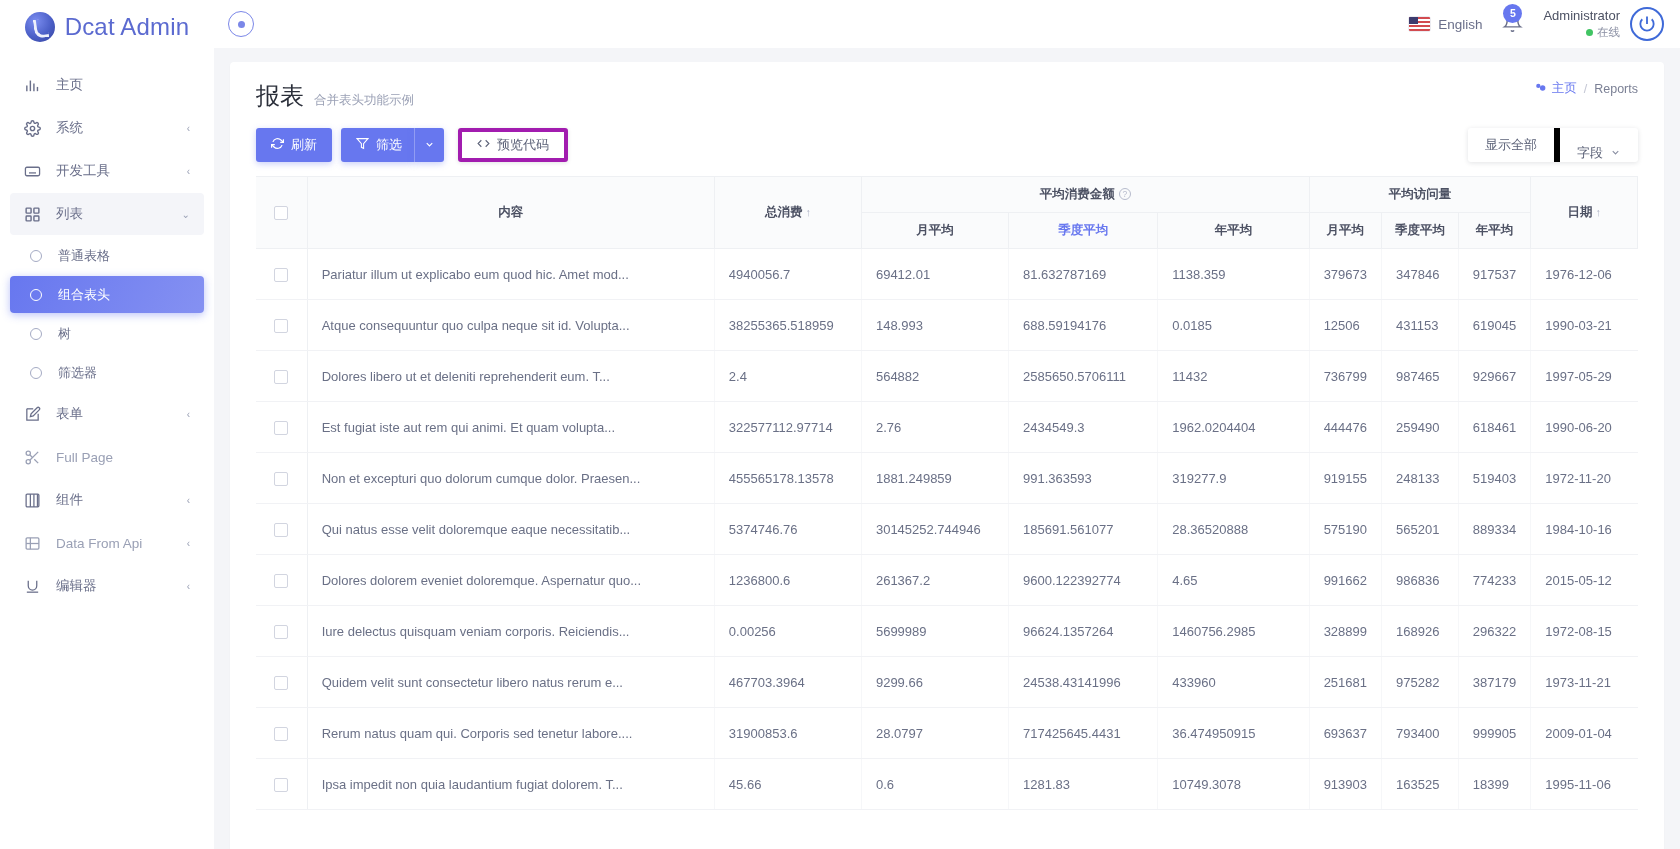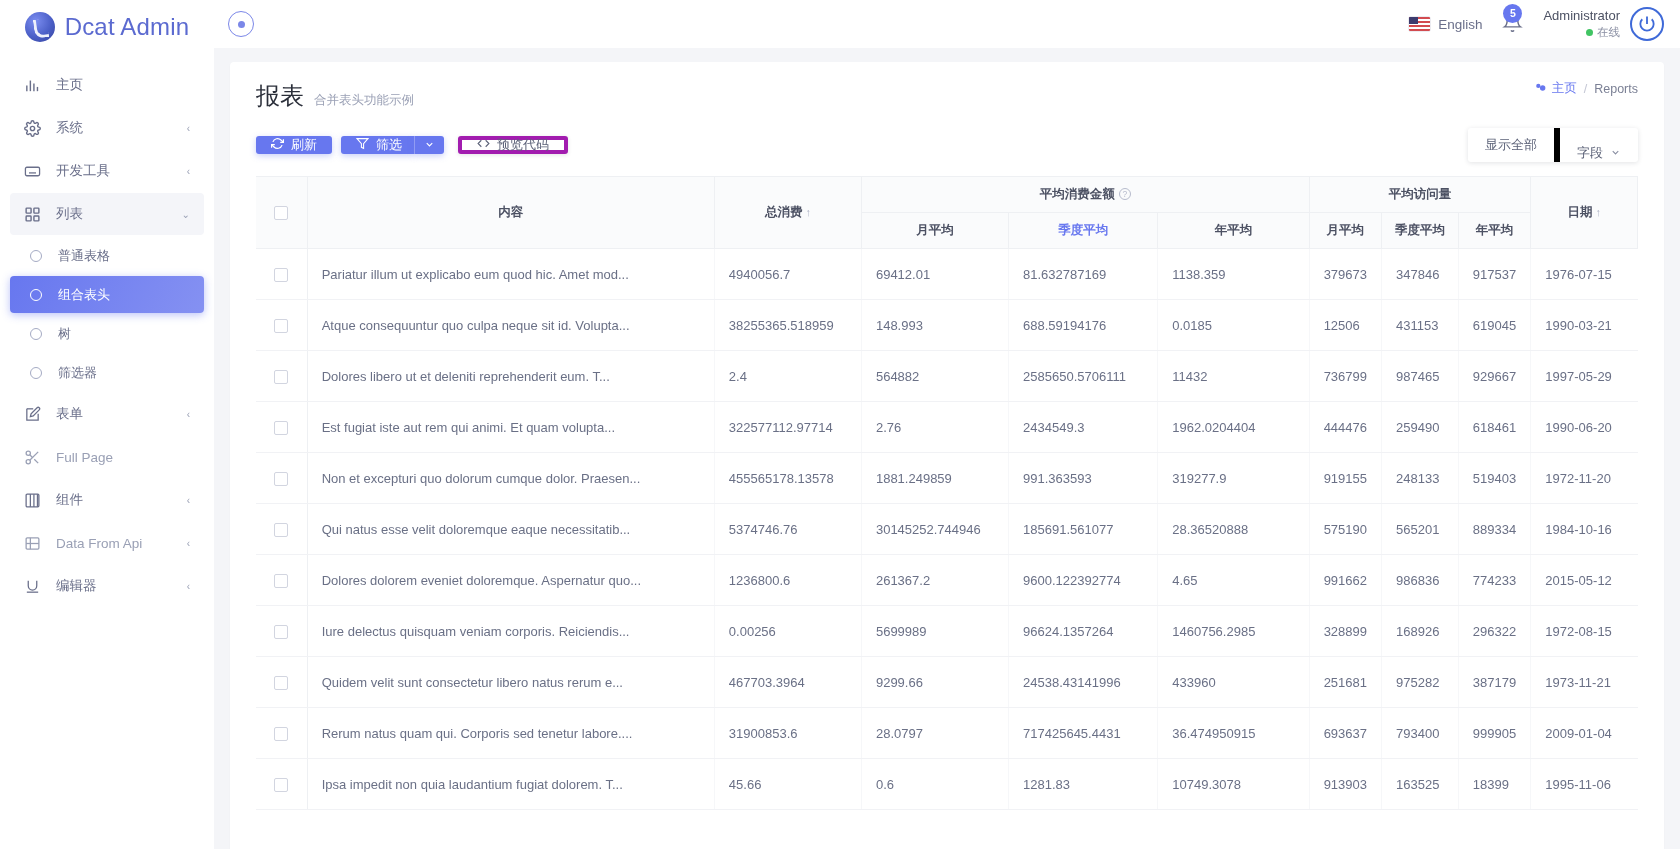--- a/index.html
+++ b/index.html
@@ -155,21 +155,21 @@
   .page-title { font-size: 24px; color: #2b2f3a; font-weight: 400; }
   .page-sub { font-size: 12.5px; color: #9aa0b5; }
   .head-right { margin-left: auto; text-align: right; }
   .breadcrumb { display: flex; align-items: center; gap: 7px; font-size: 12.5px; }
   .bc-home { color: #6777ef; display: flex; align-items: center; gap: 5px; }
   .bc-sep { color: #c3c6d4; }
   .bc-current { color: #7b8095; }
 
   .toolbar { display: flex; align-items: center; padding: 16px 26px 0 26px; }
   .btn {
-    height: 18px; border-radius: 3px; border: none;
+    height: 34px; border-radius: 3px; border: none;
     display: inline-flex; align-items: center; gap: 7px;
     padding: 0 15px; font-size: 13px; cursor: pointer;
     font-family: inherit;
   }
   .btn-primary { background: #6777ef; color: #fff; box-shadow: 0 2px 6px rgba(103,119,239,.35); }
   .btn-group { display: flex; margin-left: 9px; }
   .btn-group .btn-primary { border-radius: 3px 0 0 3px; padding-right: 12px; }
   .btn-split {
     background: #6777ef; color: #fff; border-left: 1px solid rgba(255,255,255,.28);
     border-radius: 0 3px 3px 0; width: 30px;
@@ -550,21 +550,21 @@
                 <tr>
                   <td class="cb-cell center"><span class="cb"></span></td>
                   <td>Pariatur illum ut explicabo eum quod hic. Amet mod...</td>
                   <td>4940056.7</td>
                   <td>69412.01</td>
                   <td>81.632787169</td>
                   <td>1138.359</td>
                   <td>379673</td>
                   <td>347846</td>
                   <td>917537</td>
-                  <td>1976-07-15</td>
+                  <td>1976-12-06</td>
                 </tr>
                 <tr>
                   <td class="cb-cell center"><span class="cb"></span></td>
                   <td>Atque consequuntur quo culpa neque sit id. Volupta...</td>
                   <td>38255365.518959</td>
                   <td>148.993</td>
                   <td>688.59194176</td>
                   <td>0.0185</td>
                   <td>12506</td>
                   <td>431153</td>

